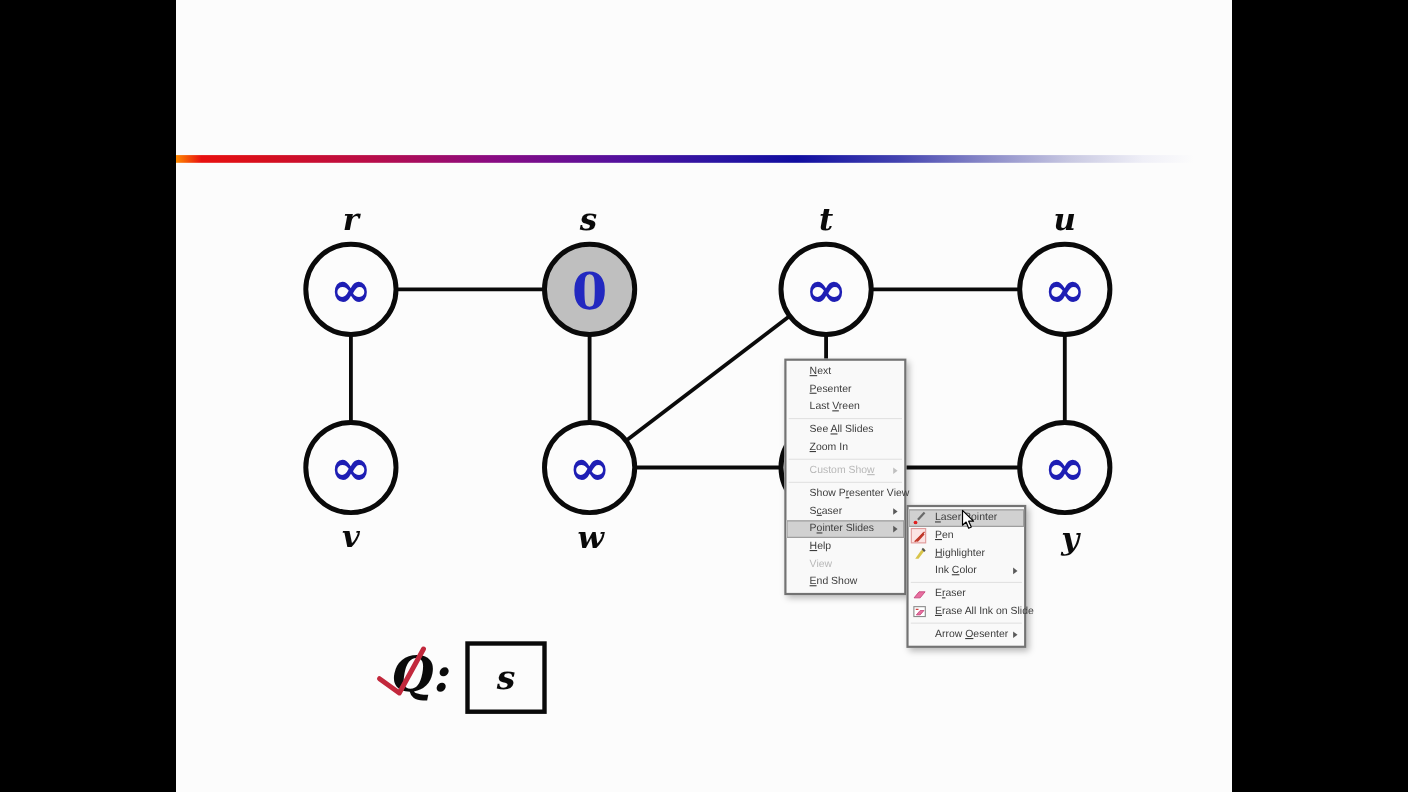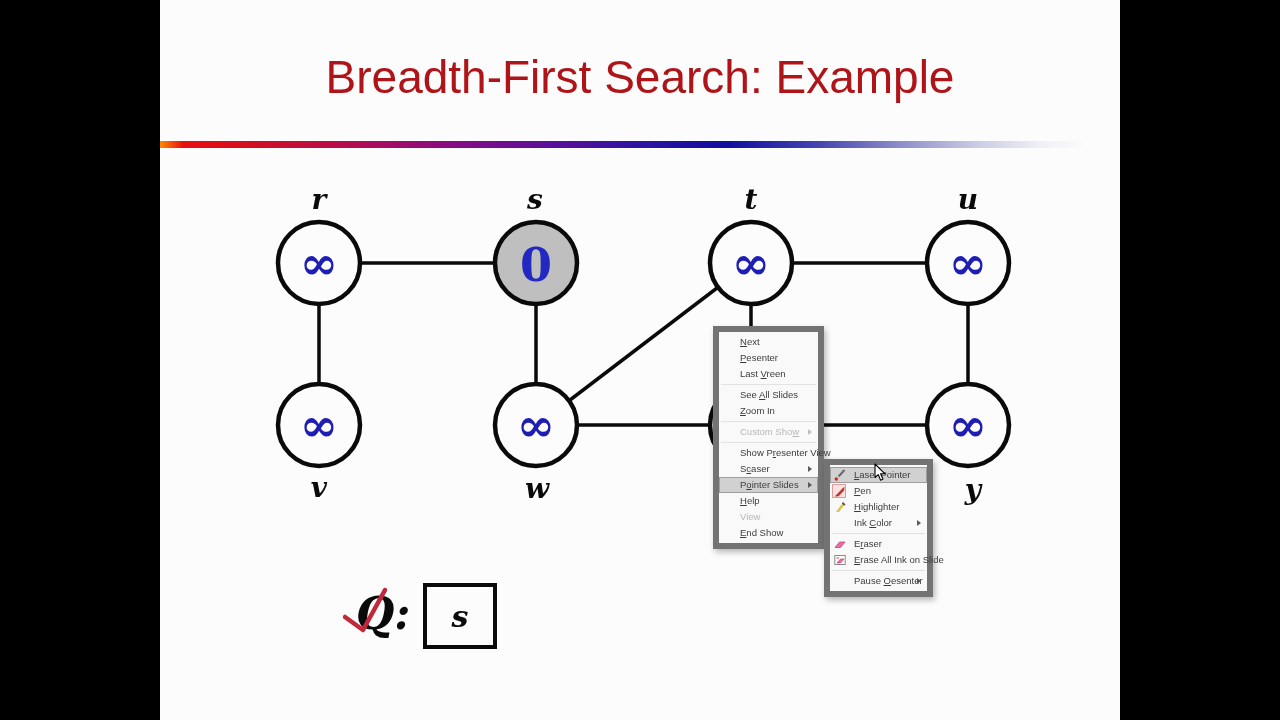--- a/index.html
+++ b/index.html
@@ -18,21 +18,21 @@
   .node-value { font-family:"DejaVu Serif", serif; font-weight:bold; font-size:46px; }
   .queue-label { position:absolute; left:356px; top:588px; font-family:"DejaVu Serif", serif;
                  font-style:italic; font-weight:bold; font-size:44px; color:#0a0a0a; z-index:2; }
   .queue-box { position:absolute; left:423px; top:583px; width:74px; height:66px;
                border:4px solid #0a0a0a; background:#fcfcfc; z-index:2;
                display:flex; align-items:center; justify-content:center; }
   .queue-box .qv { font-family:"DejaVu Serif", serif; font-style:italic; font-weight:bold;
                    font-size:30px; color:#0a0a0a; }
   .check-svg { position:absolute; left:0; top:0; z-index:3; }
 
-  .menu { position:absolute; background:#f9f9f9; border:6px solid #737373;
+  .menu { position:absolute; background:#f9f9f9; border:2px solid #737373;
           box-shadow:2px 3px 6px rgba(0,0,0,0.28); font-size:9.5px; color:#3c3c3c;
           padding:2px 0; }
   .main-menu { left:713px; top:326px; width:111px; z-index:5; }
   .sub-menu  { left:824px; top:459px; width:109px; z-index:6; }
   .menu-item { position:relative; height:16px; line-height:16px; padding-left:21px;
                white-space:nowrap; cursor:default; }
   .sub-menu .menu-item { padding-left:24px; }
   .menu-item.disabled { color:#b8b8b8; }
   .menu-item.highlighted { background:#d1d1d1; box-shadow:inset 0 0 0 1px #9e9e9e; }
   .menu-sep { height:1px; background:#e2e2e2; margin:2px 2px; }
@@ -46,21 +46,20 @@
               background:#fbe3e3; border:1px solid #e09c9c; }
   .icon-box svg { position:absolute; left:0px; top:0px; }
   .cursor { position:absolute; left:874px; top:463px; z-index:10; }
 </style>
 </head>
 <body>
 
 <div class="stage">
   <div class="slide"></div>
 
-  <div class="title">Breadth-First Search: Example</div>
   <div class="rule"></div>
 
   <svg class="graph-svg" width="1280" height="720" viewBox="0 0 1280 720">
 
     <g stroke="#0a0a0a" stroke-width="3.5">
       <line x1="360" y1="263" x2="494" y2="263"></line>
       <line x1="319" y1="304" x2="319" y2="384"></line>
       <line x1="536" y1="304" x2="536" y2="384"></line>
       <line x1="570" y1="400" x2="717" y2="288"></line>
       <line x1="578" y1="425" x2="709" y2="425"></line>
@@ -167,20 +166,20 @@
     <div class="menu-item">
       <svg class="mi-icon" viewBox="0 0 12 12">
           <rect x="0.8" y="1.5" width="10.4" height="9" fill="#fff" stroke="#8a8a8a" stroke-width="1"></rect>
           <path d="M3,9 L6.5,5 L10,5 L6.5,9 Z" fill="#e86fa0" stroke="#c4447a" stroke-width="0.7"></path>
           <line x1="2.5" y1="4" x2="5" y2="4" stroke="#d04040" stroke-width="1"></line>
         </svg>
       <span></span><span class="u">E</span><span>rase All Ink on Slide</span>
     </div>
     <div class="menu-sep"></div>
     <div class="menu-item">
-      <span>Pause </span><span class="u">O</span><span>esenter</span><span class="sub-arrow"></span>
+      <span>Arrow </span><span class="u">O</span><span>esenter</span><span class="sub-arrow"></span>
     </div>
   </div>
 
   <svg class="cursor" width="14" height="20" viewBox="0 0 14 20">
     <path d="M1,1 L1,14.5 L4.3,11.6 L6.6,17.2 L9,16.1 L6.6,10.8 L11,10.8 Z" fill="#ffffff" stroke="#000000" stroke-width="1.1" stroke-linejoin="round"></path>
   </svg>
 </div>
 
 </body></html>

